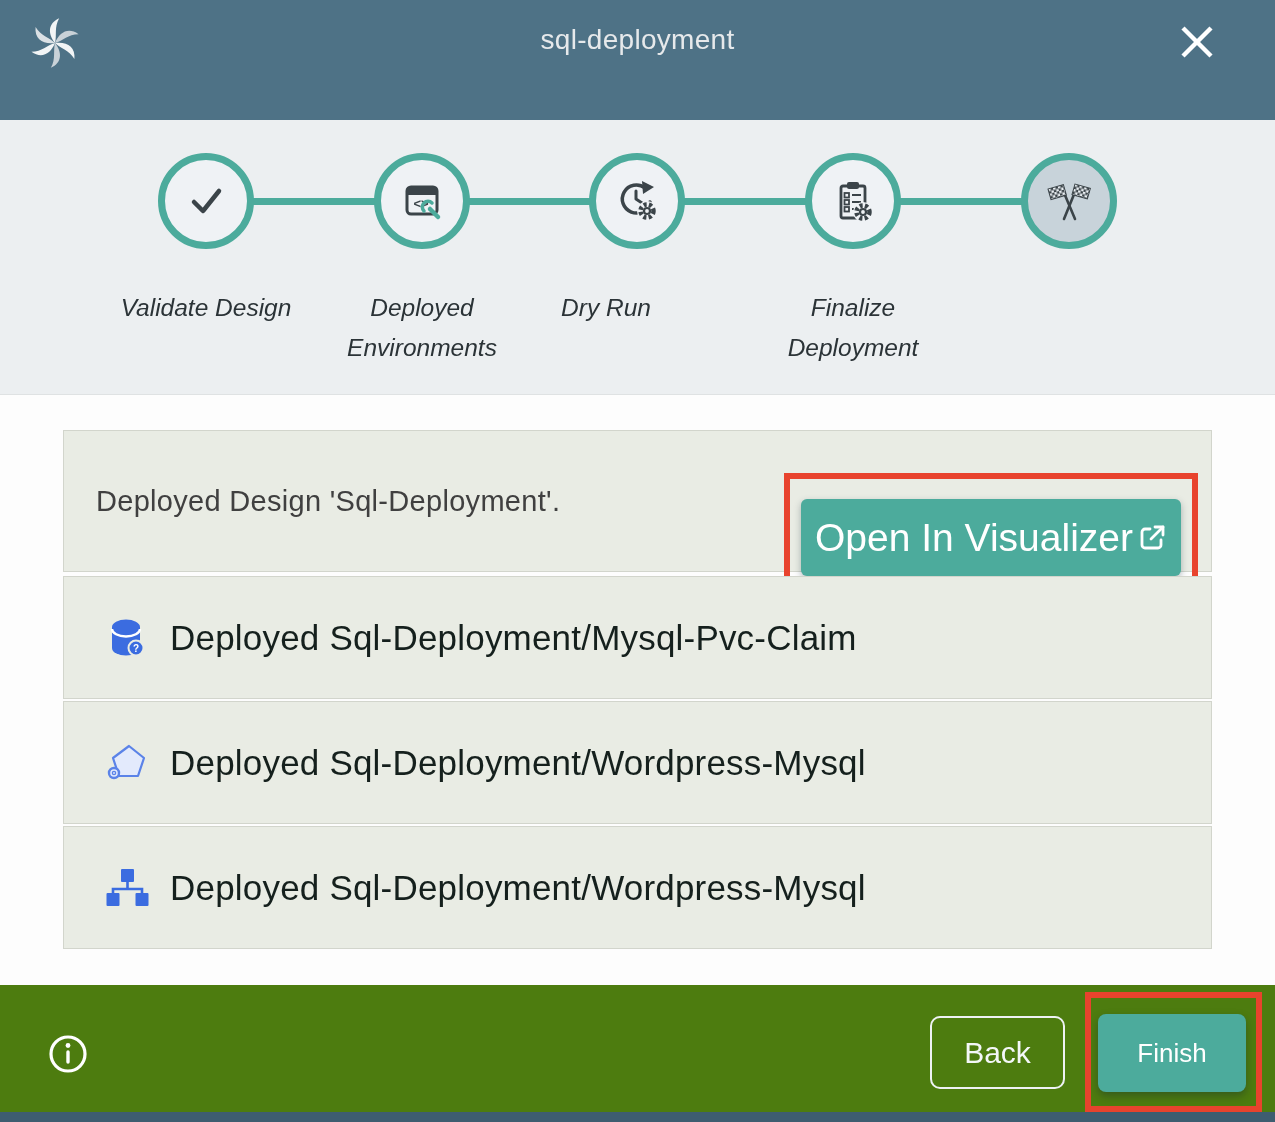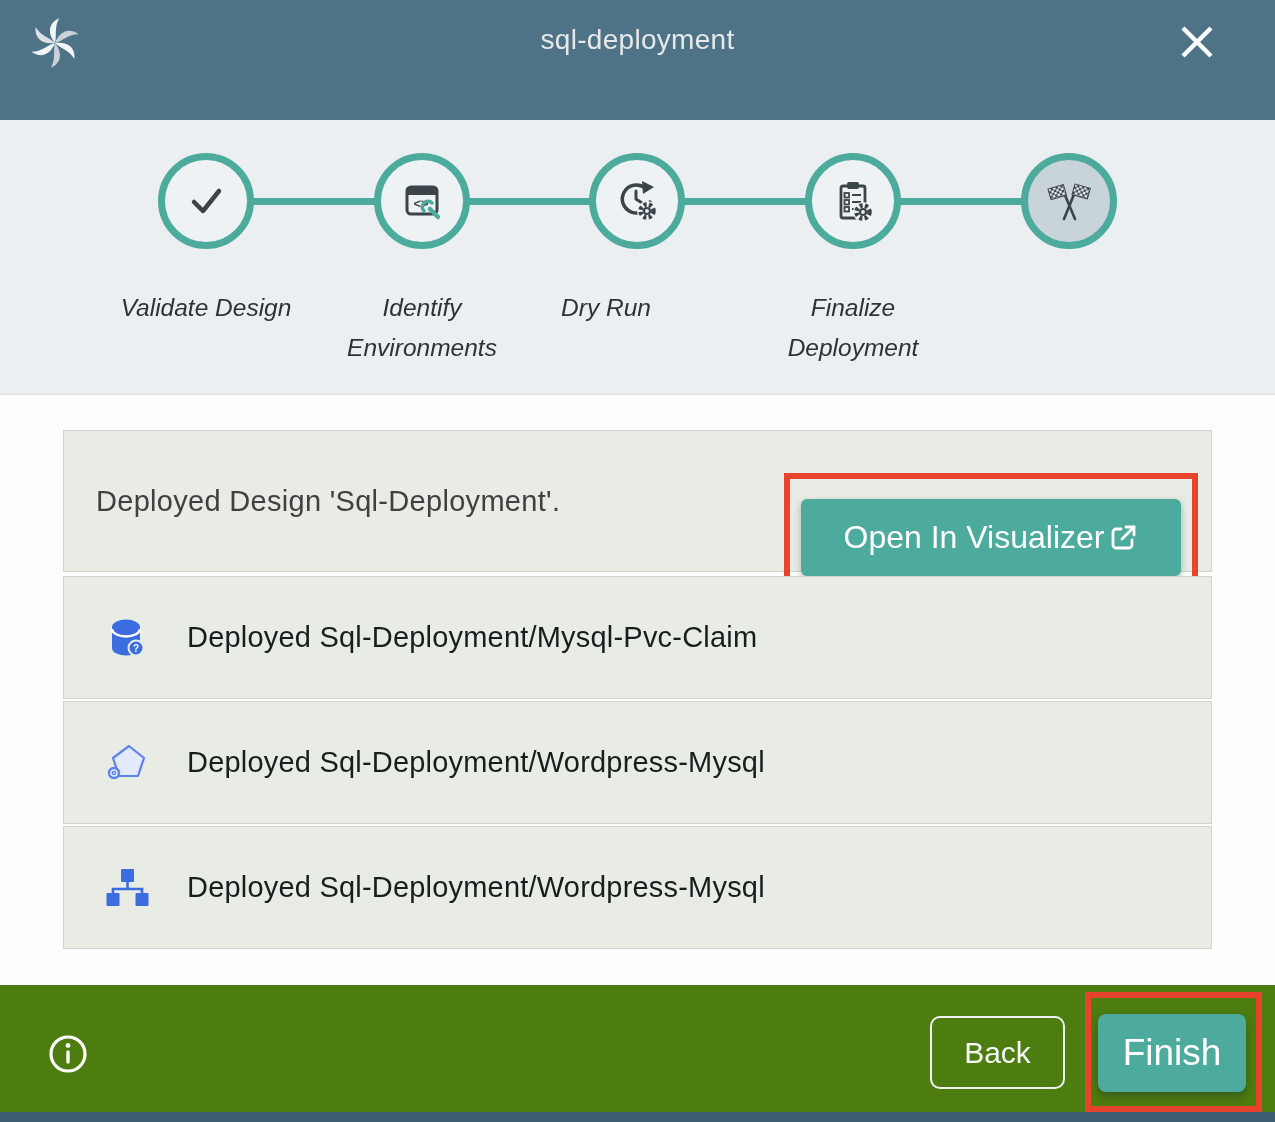--- a/index.html
+++ b/index.html
@@ -23,40 +23,40 @@
   .step-label { position:absolute; top:168px; width:180px; text-align:center;
                 font-size:24.5px; line-height:40px; color:#2b3337;font-style:italic; }
 
   
   .content { position:absolute; left:0; top:396px; width:1275px; height:589px; background:#fdfdfd; }
   .panel-row { position:absolute; left:63px; width:1149px; background:#e9ece4; border:1px solid #d2d5cc; }
   .design-row { top:34px; height:142px; }
   .design-text { position:absolute; left:32px; top:54px; font-size:29px; color:#404040; letter-spacing:.3px; }
   .res-row { height:123px; display:flex; align-items:center; }
   .res-row .row-icon { margin-left:38px; width:48px; height:48px; flex:0 0 48px; }
-  .res-row .row-text { margin-left:37px; font-size:29px; color:#15201d; letter-spacing:.2px; }
+  .res-row .row-text { margin-left:20px; font-size:35px; color:#15201d; letter-spacing:.2px; }
   .row-2 { top:180px; } .row-3 { top:305px; } .row-4 { top:430px; }
 
   .visualizer-btn { position:absolute; left:737px; top:68px; width:380px; height:77px;
                     background:#4cab9c; border:none; border-radius:6px; color:#ffffff;
-                    font-size:32px; font-family:"Liberation Sans",sans-serif; cursor:pointer;
+                    font-size:39px; font-family:"Liberation Sans",sans-serif; cursor:pointer;
                     display:flex; align-items:center; justify-content:center; gap:4px;
                     box-shadow:0 3px 7px rgba(40,60,70,.35); }
   .annotation { position:absolute; border:6px solid #e8432d; pointer-events:none; }
   .annotation.visualizer { left:720px; top:42px; width:414px; height:128px; }
 
   
   .dialog-footer { position:absolute; left:0; top:985px; width:1275px; height:146px; background:#4d7c0f; }
   .bottom-strip { position:absolute; left:0; top:1112px; width:1275px; height:10px; background:#3e5d70; }
   .info-btn { position:absolute; left:44px; top:45px; width:48px; height:48px; cursor:pointer; }
   .back-btn { position:absolute; left:930px; top:31px; width:135px; height:73px; background:transparent;
               border:2.5px solid #eef2f4; border-radius:10px; color:#f4f7f8; font-size:30px;
               font-family:"Liberation Sans",sans-serif; cursor:pointer; }
   .finish-btn { position:absolute; left:1098px; top:29px; width:148px; height:78px; background:#4cab9c;
-               border:none; border-radius:8px; color:#ffffff; font-size:37px;
+               border:none; border-radius:8px; color:#ffffff; font-size:26px;
                font-family:"Liberation Sans",sans-serif; cursor:pointer;
                box-shadow:0 4px 8px rgba(20,40,50,.4); }
   .annotation.finish { left:1085px; top:7px; width:177px; height:120px; }
 </style>
 </head>
 <body>
 
 <div class="dialog-header">
   <svg class="logo" viewBox="0 0 58 58">
     <g>
@@ -87,21 +87,21 @@
 
   <div class="step-circle" style="left:374px">
     <svg width="46" height="46" viewBox="0 0 46 46">
       <rect x="8" y="9" width="30" height="27" rx="4" fill="none" stroke="#3b4449" stroke-width="3"></rect>
       <path d="M8 17 v-4 a4 4 0 0 1 4 -4 h22 a4 4 0 0 1 4 4 v4 z" fill="#3b4449"></path>
       <text x="22" y="30" font-size="13" font-weight="bold" fill="#3b4449" text-anchor="middle" font-family="Liberation Sans, sans-serif">&lt;&gt;</text>
       <path d="M25 33 A5.5 5.5 0 1 1 33 25" fill="none" stroke="#4cab9c" stroke-width="3.5" stroke-linecap="round"></path>
       <line x1="31" y1="31" x2="39" y2="39" stroke="#4cab9c" stroke-width="4.5" stroke-linecap="round"></line>
     </svg>
   </div>
-  <div class="step-label" style="left:332px">Identify Environments</div>
+  <div class="step-label" style="left:332px">Deployed Environments</div>
 
   <div class="step-circle" style="left:589px">
     <svg width="46" height="46" viewBox="0 0 46 46">
       <path d="M31 10 A14 14 0 1 0 36 24" fill="none" stroke="#3b4449" stroke-width="3.5" stroke-linecap="round"></path>
       <polygon points="28,3 40,9 29,16" fill="#3b4449"></polygon>
       <path d="M22 13 V21 L28 25" fill="none" stroke="#3b4449" stroke-width="3" stroke-linecap="round" stroke-linejoin="round"></path>
       <circle cx="33" cy="33" r="10" fill="#eff2f5"></circle>
       <circle cx="33" cy="33" r="6.5" fill="none" stroke="#3b4449" stroke-width="4.5" stroke-dasharray="3 2.3"></circle>
       <circle cx="33" cy="33" r="3" fill="none" stroke="#3b4449" stroke-width="2.2"></circle>
     </svg>

